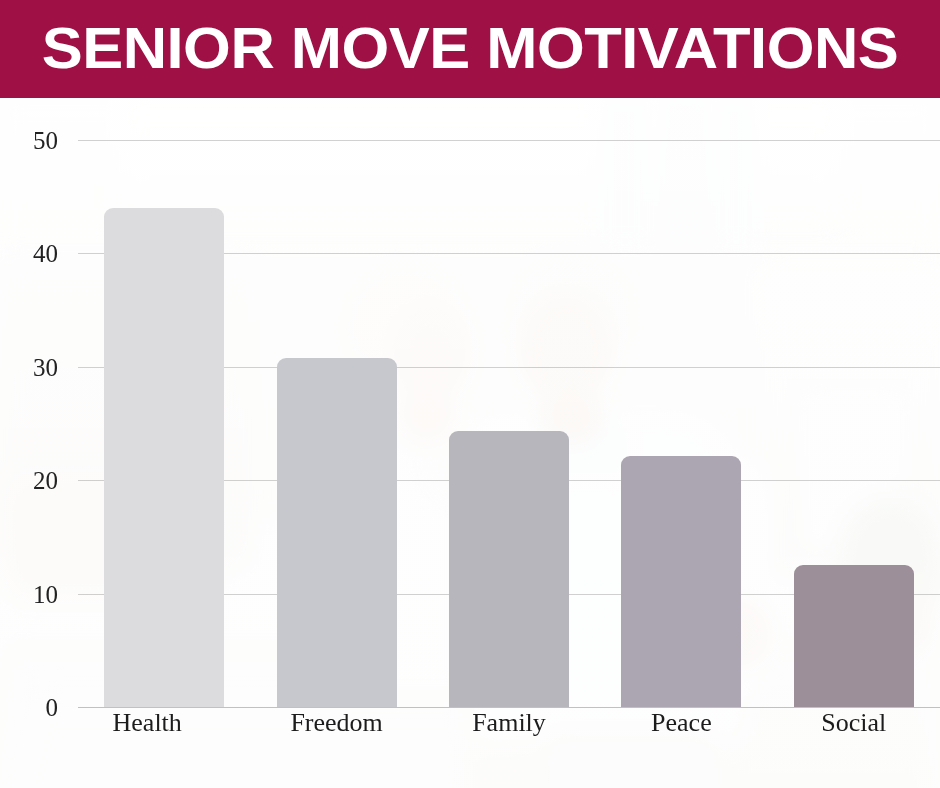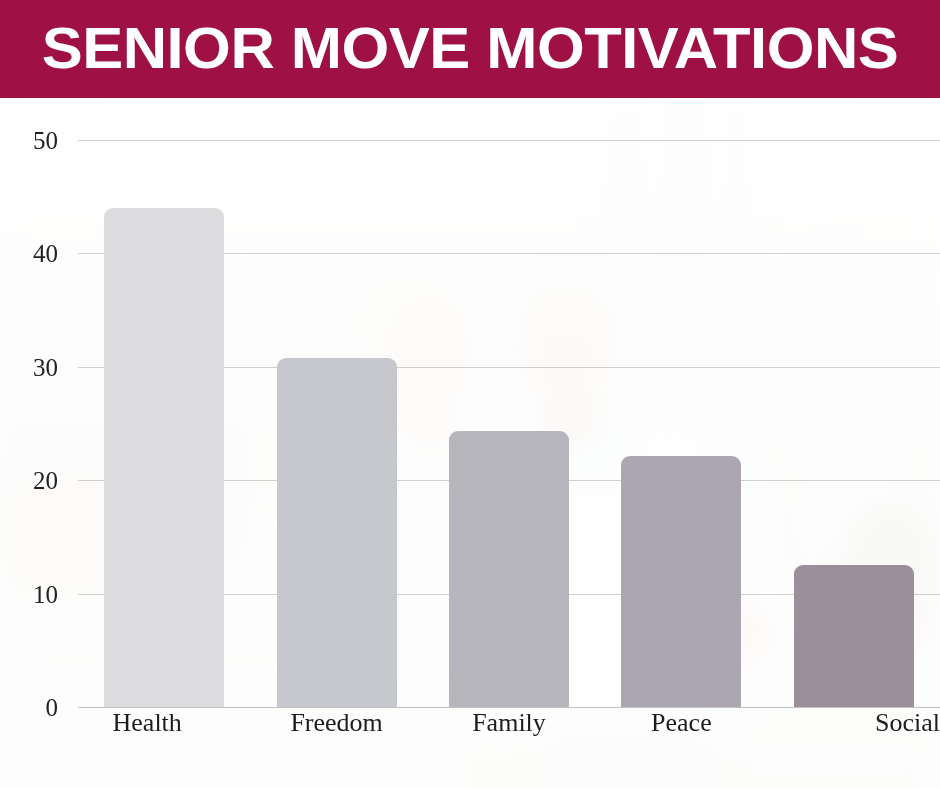--- a/index.html
+++ b/index.html
@@ -322,18 +322,18 @@
         <div class="bar" style="left: 276.6px; width: 120px; top: 259.728px; height: 349.272px; bottom: auto; background: rgb(199, 200, 205);"></div>
         <div class="bar" style="left: 449px; width: 120px; top: 333.438px; height: 275.562px; bottom: auto; background: rgb(182, 182, 188);"></div>
         <div class="bar" style="left: 621.4px; width: 120px; top: 358.386px; height: 250.614px; bottom: auto; background: rgb(172, 165, 178);"></div>
         <div class="bar" style="left: 793.8px; width: 120px; top: 467.25px; height: 141.75px; bottom: auto; background: rgb(157, 143, 154);"></div>
       </div>
     <div id="xtick-labels">
         <div class="xtick-label" style="left: 61px; width: 172.4px;">Health</div>
         <div class="xtick-label" style="left: 250.4px; width: 172.4px;">Freedom</div>
         <div class="xtick-label" style="left: 422.8px; width: 172.4px;">Family</div>
         <div class="xtick-label" style="left: 595.2px; width: 172.4px;">Peace</div>
-        <div class="xtick-label" style="left: 767.6px; width: 172.4px; text-align: right;">Social</div>
+        <div class="xtick-label" style="left: 767.6px; width: 172.4px;">Social</div>
       </div>
   </div>
 
 
 </div>
 
 </body></html>

